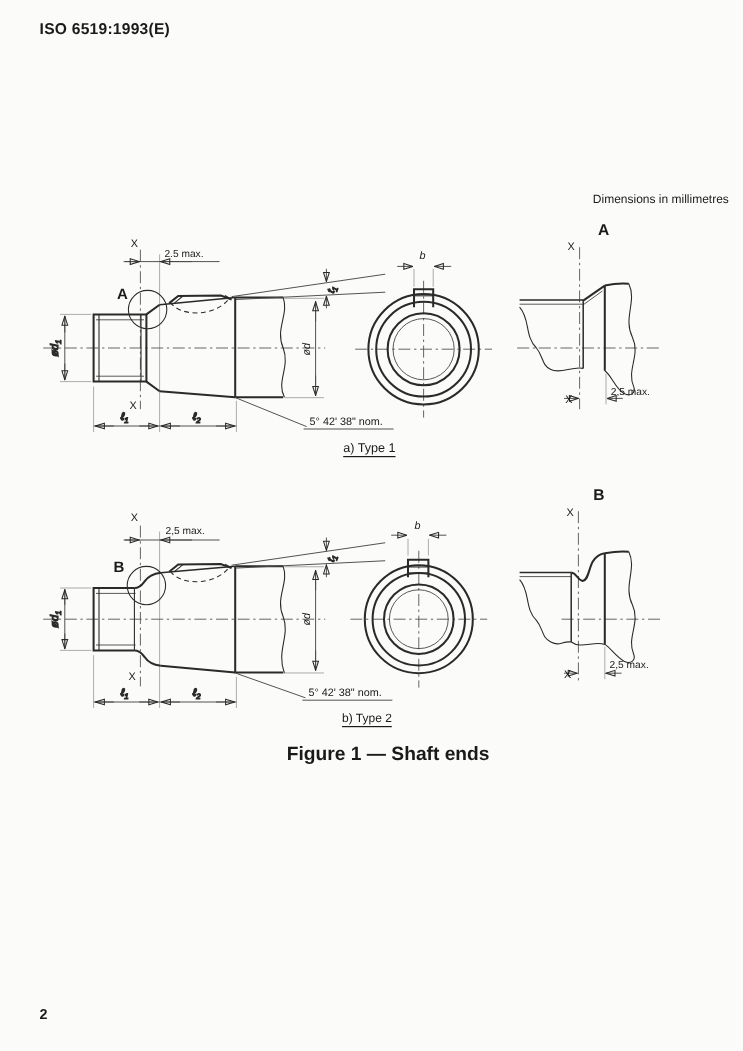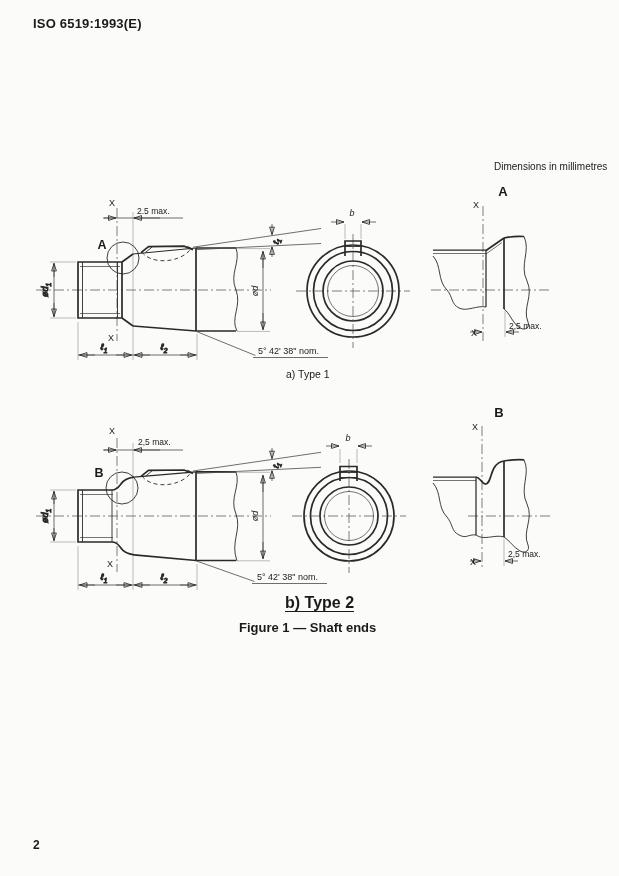--- a/index.html
+++ b/index.html
@@ -2,23 +2,23 @@
 <html style="--line: #2a2a2a; --ink: #1a1a1a; --paper: #fbfbf9;"><head>
 <meta charset="utf-8">
 <style>
   :root{ --line:#2a2a2a; --ink:#1a1a1a; --paper:#fbfbf9; }
   html,body{margin:0;padding:0;}
   body{width:619px;height:876px;background:var(--paper);font-family:"Liberation Sans",sans-serif;}
   .page{position:relative;width:619px;height:876px;background:var(--paper);overflow:hidden;}
   .abs{position:absolute;color:var(--ink);}
   .hdr{left:33px;top:16px;font-size:13px;font-weight:bold;letter-spacing:.2px;}
   .note{left:465px;top:161px;font-size:10px;padding-left:29px;}
-  .cap1{left:286px;top:368px;font-size:10.5px;text-underline-offset:3px;}
-  .cap2{left:285px;top:594px;font-size:16px;text-decoration:underline;text-underline-offset:3px;font-weight:bold;}
-  .figcap{left:239px;top:620px;font-size:13px;font-weight:bold;}
+  .cap1{left:286px;top:368px;font-size:10.5px;text-decoration:underline;text-underline-offset:3px;}
+  .cap2{left:285px;top:594px;font-size:10px;text-decoration:underline;text-underline-offset:3px;}
+  .figcap{left:239px;top:620px;font-size:16px;font-weight:bold;}
   .pgnum{left:33px;top:838px;font-size:12px;font-weight:bold;}
   svg{position:absolute;left:0;top:0;}
   svg *{stroke:var(--line);}
   path,line,circle{fill:none;stroke-linecap:butt;}
   text{fill:var(--ink);stroke:none;font-family:"Liberation Sans",sans-serif;}
   .w16{stroke-width:1.7}
   .w12{stroke-width:1.25}
   .w09{stroke-width:0.9}
   .w07{stroke-width:0.65}
   .thin{stroke:#4a4a4a;stroke-width:0.8}

